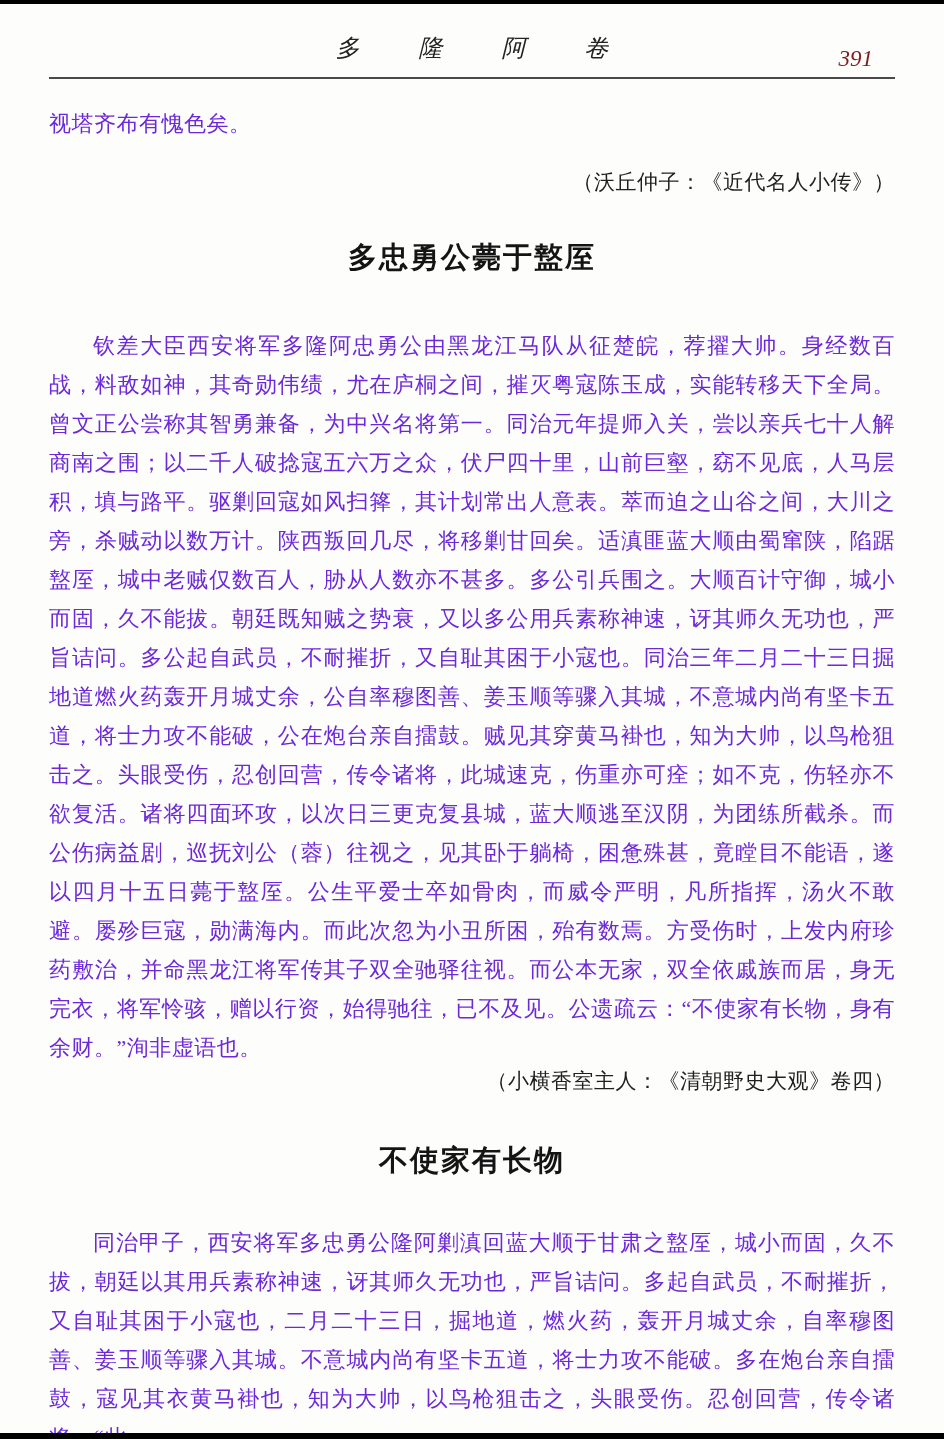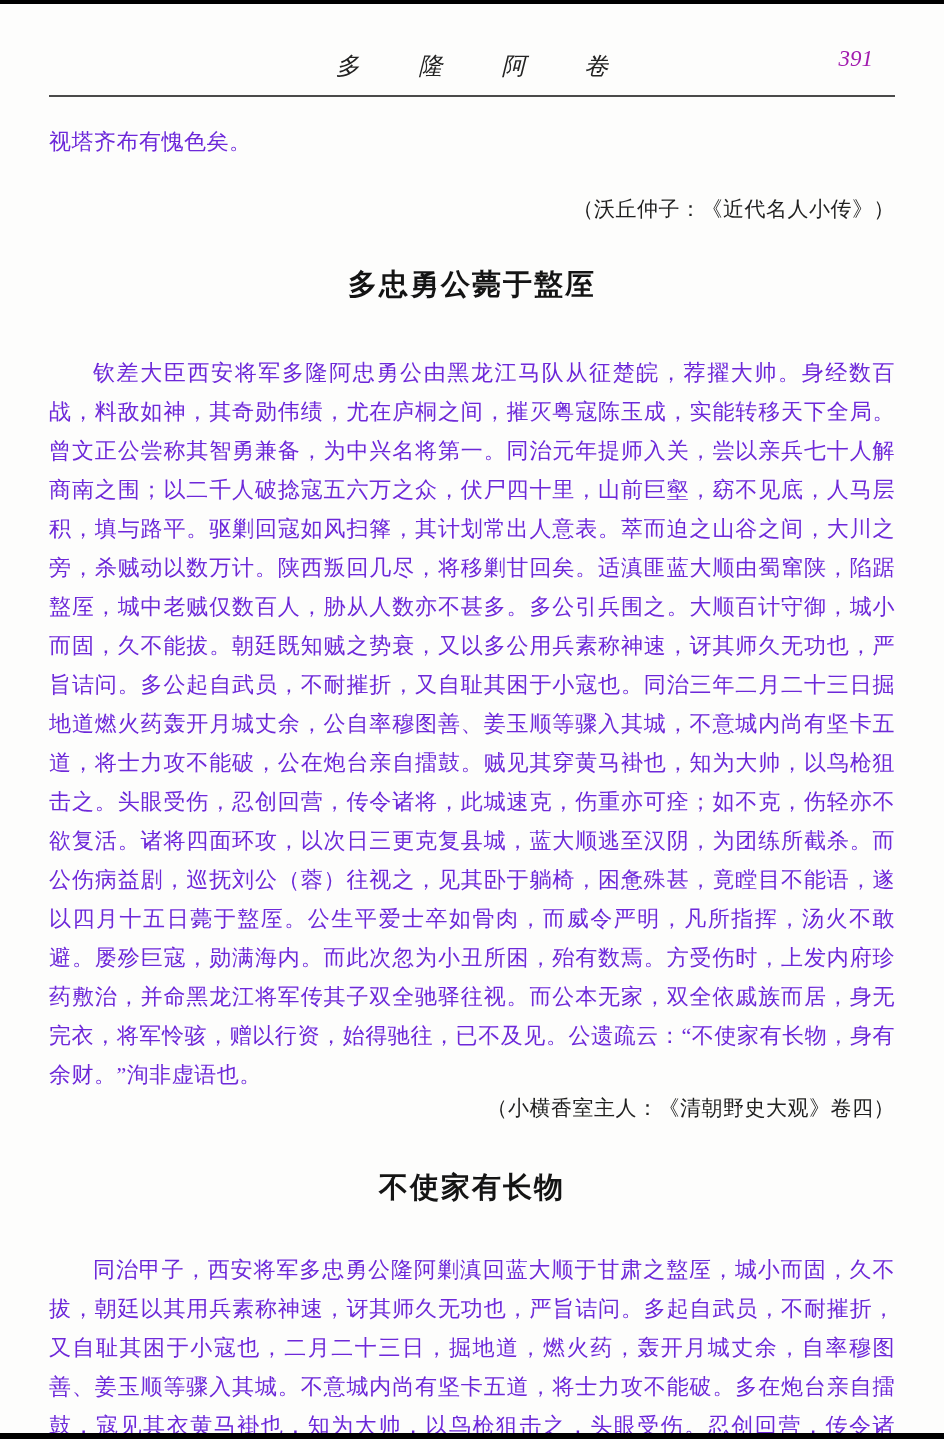--- a/index.html
+++ b/index.html
@@ -28,38 +28,38 @@
     position: absolute;
     bottom: 0; left: 0; right: 0;
     height: 6px;
     background: #000;
   }
   .content {
     padding: 0 49px;
   }
   .running-head {
     position: relative;
-    padding-top: 50px;
+    padding-top: 32px;
     height: 34px;
   }
   .running-head .book-title {
     text-align: center;
     font-size: 24px;
     font-style: italic;
     letter-spacing: 1.1em;
     text-indent: 1.1em; 
     color: #222;
   }
   .running-head .folio {
     position: absolute;
     right: 22px;
     top: 46px;
     font-size: 23px;
     font-style: italic;
-    color: #a21caf;
+    color: #7f1d1d;
   }
   .head-rule {
     border: none;
     border-top: 2px solid #4a4a4a;
     margin: 11px 0 0 0;
   }
   .body-text {
     font-size: 22px;
     line-height: 39px;
     letter-spacing: 0.5px;
@@ -68,21 +68,21 @@
   }
   .opening-line {
     margin-top: 25px;
   }
   .attribution {
     text-align: right;
     font-size: 21px;
     letter-spacing: 0.5px;
     color: #1f1f1f;
   }
-  .attribution-1 { margin-top: 34px; font-family: Liberation Mono, monospace; }
+  .attribution-1 { margin-top: 25px; font-family: Liberation Mono, monospace; }
   .attribution-2 { }
   .section-title {
     text-align: center;
     font-weight: bold;
     font-size: 29px;
     letter-spacing: 2px;
     color: #141414;
   }
   .section-title-1 { margin-top: 42px; }
   .section-title-2 { margin-top: 46px; }

